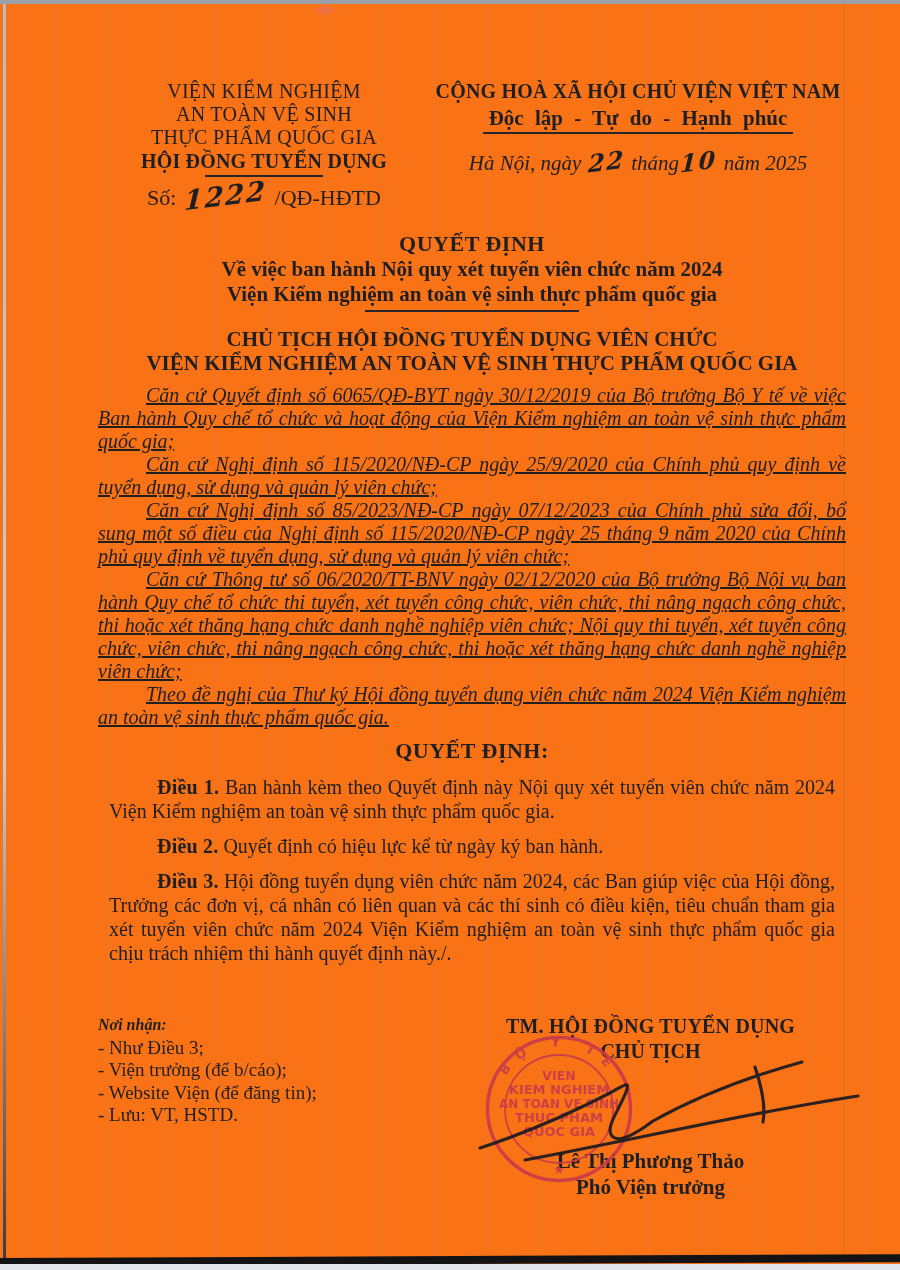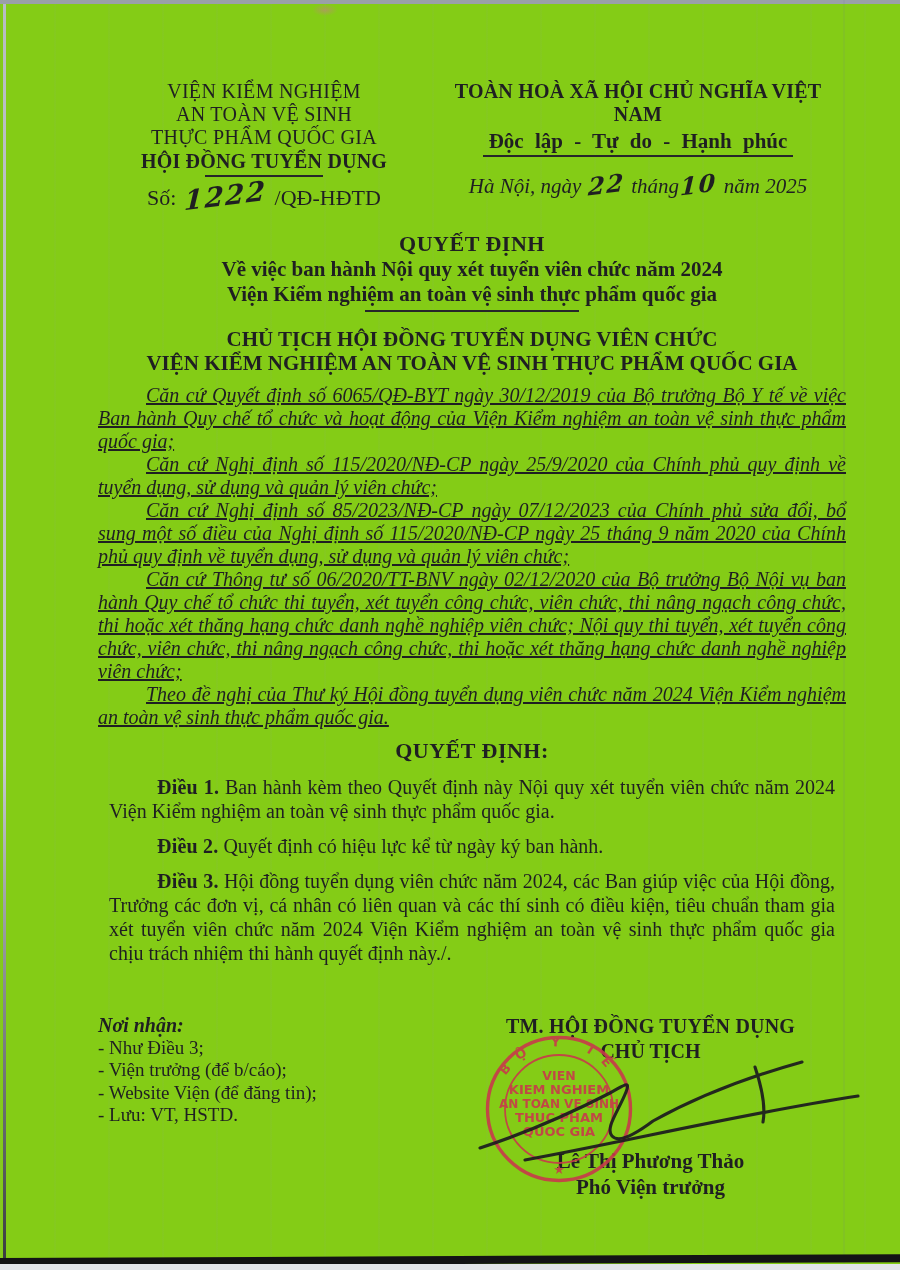--- a/index.html
+++ b/index.html
@@ -1,18 +1,18 @@
 <!DOCTYPE html>
 <html style="--stamp-color: #c83a4b;"><head>
 <meta charset="utf-8">
 <style>
   html,body { margin:0; padding:0; background:#eef0f4; }
   .page {
     position:relative; width:900px; height:1270px; margin:0 auto;
-    background:#84cc16; overflow:hidden;
+    background:#f97316; overflow:hidden;
     font-family:"Liberation Serif", serif; color:#1f1f22;
   }
   
   .page::before {
     content:""; position:absolute; inset:0; pointer-events:none;
     background:repeating-linear-gradient(90deg, rgba(140,150,190,0.05) 0 2px, rgba(0,0,0,0) 2px 54px);
   }
   
   .scan-top    { position:absolute; top:0; left:0; width:100%; height:4px; background:#9aa0a8; }
   .scan-bottom { position:absolute; top:1256px; left:-6px; width:106%; height:8px; background:#131315; transform:rotate(-0.25deg); }
@@ -56,21 +56,21 @@
               text-indent:48px; margin:0; }
 
   .decision-heading { text-align:center; font-weight:bold; font-size:22px; margin:9px 0 7px; letter-spacing:0.5px; }
 
   .article { font-size:20px; line-height:24px; text-align:justify; text-indent:48px; margin:11px; }
   .article b { letter-spacing:0.2px; }
 
   
   .footer { position:absolute; left:98px; top:1014px; width:750px; display:flex; }
   .recipients { width:308px; font-size:19px; line-height:22.5px; }
-  .recipients-label { font-weight:bold; font-style:italic; font-size:20px; }
+  .recipients-label { font-weight:bold; font-style:italic; font-size:16px; }
   .sig { width:395px; margin-left:47px; text-align:center; font-weight:bold; position:relative; z-index:2; }
   .sig-line1 { font-size:20px; line-height:24px; letter-spacing:0.2px; }
   .sig-line2 { font-size:20px; line-height:26px; }
   .signer-name  { margin-top:84px; font-size:21px; line-height:26px; }
   .signer-title { font-size:21px; line-height:26px; }
 
   .stamp-svg { position:absolute; left:483px; top:1033px; z-index:3; opacity:0.9; }
   .stamp-svg text { font-family:"DejaVu Sans", sans-serif; font-weight:bold; }
   .signature-svg { position:absolute; left:455px; top:1048px; z-index:4; }
 </style>
@@ -93,21 +93,21 @@
         <div class="org-line">THỰC PHẨM QUỐC GIA</div>
         <div class="council">HỘI ĐỒNG TUYỂN DỤNG</div>
         <div class="sep-left"></div>
         <div class="doc-no">
           <span>Số:</span>
           <span class="hand hand-no">1222</span>
           <span>/QĐ-HĐTD</span>
         </div>
       </div>
       <div class="hdr-right">
-        <div class="national">TOÀN HOÀ XÃ HỘI CHỦ NGHĨA VIỆT NAM</div>
+        <div class="national">CỘNG HOÀ XÃ HỘI CHỦ VIỆN VIỆT NAM</div>
         <div><span class="motto">Độc lập - Tự do - Hạnh phúc</span></div>
         <div class="dateline">
           <span>Hà Nội,  ngày</span>
           <span class="hand hand-date">22</span>
           <span>tháng</span><span class="hand hand-date">10</span>
           <span>năm 2025</span>
         </div>
       </div>
     </div>
 

